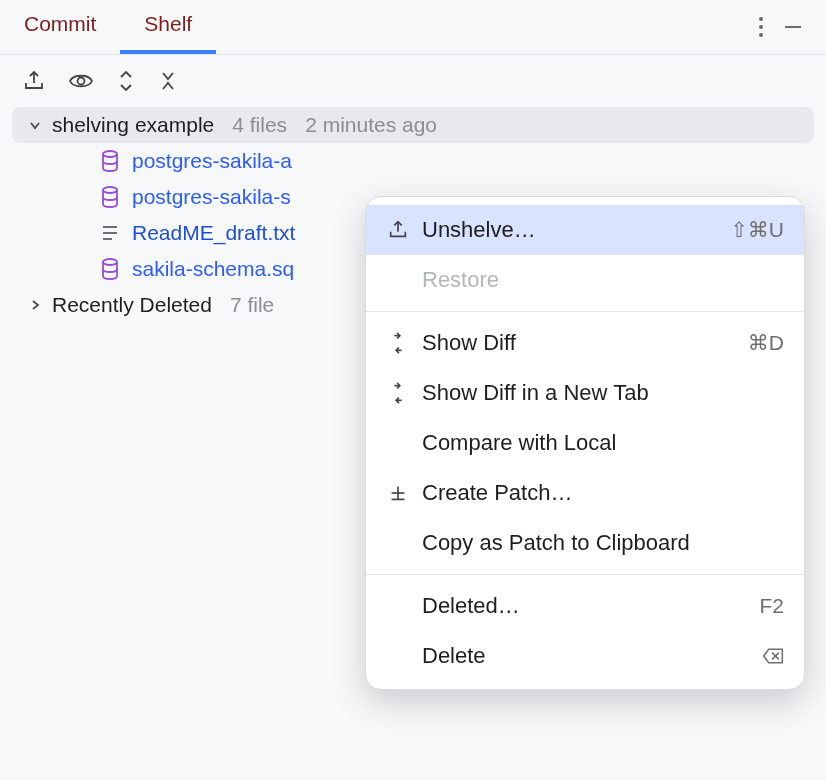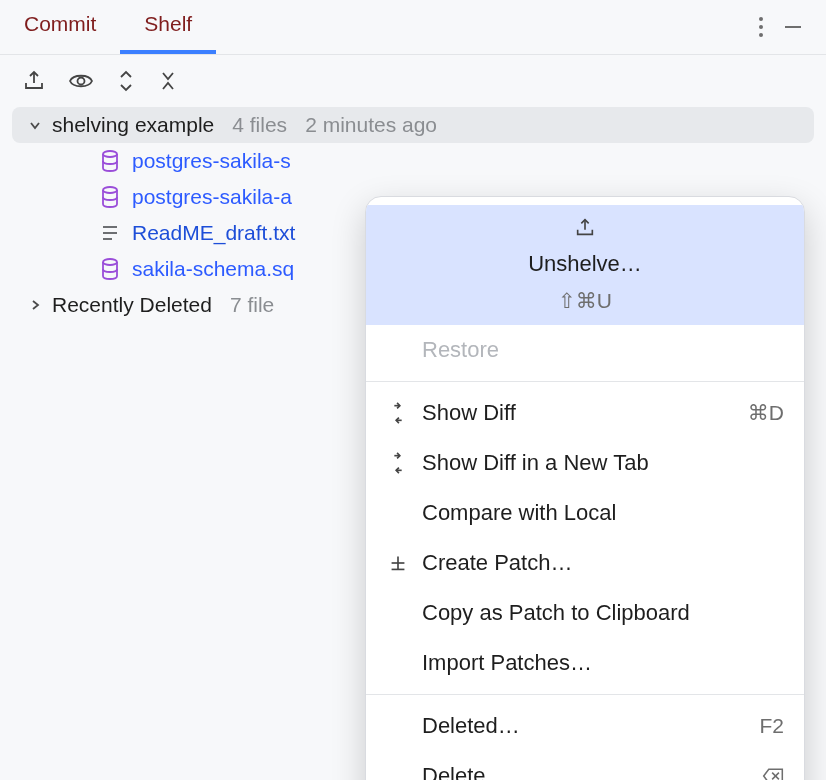--- a/index.html
+++ b/index.html
@@ -77,21 +77,21 @@
   overflow: hidden;
 }
 .menu-item {
   display: flex;
   align-items: center;
   padding: 12px 20px;
   gap: 12px;
   cursor: pointer;
   font-size: 22px;
 }
-.menu-item.highlight { background: #d9e3ff; flex-direction: column; }
+.menu-item.highlight { background: #d9e3ff; }
 .menu-item.disabled { color: #b3b6bb; cursor: default; }
 .mi-icon { width: 24px; display: inline-flex; justify-content: center; color: #444; }
 .menu-item.disabled .mi-icon { color: #b3b6bb; }
 .mi-label { flex: 1; }
 .mi-shortcut { color: #6e6e6e; font-size: 21px; }
 .menu-sep { height: 1px; background: #e3e5e8; margin: 6px 0; }
 
 svg { display: block; }
 </style>
 </head>
@@ -166,32 +166,32 @@
     </div>
 
     <div class="tree-row file-row">
       <span class="icon">
         <svg width="20" height="22" viewBox="0 0 20 22" fill="none" stroke="#9a4dd9" stroke-width="1.8">
             <ellipse cx="10" cy="4" rx="7" ry="3"></ellipse>
             <path d="M3 4 v14 c0 1.7 3.1 3 7 3 s7-1.3 7-3 V4"></path>
             <path d="M3 11 c0 1.7 3.1 3 7 3 s7-1.3 7-3"></path>
           </svg>
       </span>
-      <span class="fname-db">postgres-sakila-s</span>
+      <span class="fname-db">postgres-sakila-a</span>
     </div>
 
     <div class="tree-row file-row">
       <span class="icon">
         <svg width="20" height="22" viewBox="0 0 20 22" fill="none" stroke="#9a4dd9" stroke-width="1.8">
             <ellipse cx="10" cy="4" rx="7" ry="3"></ellipse>
             <path d="M3 4 v14 c0 1.7 3.1 3 7 3 s7-1.3 7-3 V4"></path>
             <path d="M3 11 c0 1.7 3.1 3 7 3 s7-1.3 7-3"></path>
           </svg>
       </span>
-      <span class="fname-db">postgres-sakila-a</span>
+      <span class="fname-db">postgres-sakila-s</span>
     </div>
 
     <div class="tree-row file-row">
       <span class="icon">
         <svg width="20" height="22" viewBox="0 0 20 22" fill="none" stroke="#5d5f63" stroke-width="1.8">
             <line x1="3" y1="5" x2="17" y2="5"></line>
             <line x1="3" y1="11" x2="17" y2="11"></line>
             <line x1="3" y1="17" x2="12" y2="17"></line>
           </svg>
       </span>
@@ -281,24 +281,20 @@
           </svg>
       </span>
       <span class="mi-label">Create Patch…</span>
     </div>
 
     <div class="menu-item">
       <span class="mi-icon"></span>
       <span class="mi-label">Copy as Patch to Clipboard</span>
     </div>
 
-    <div class="menu-item">
-      <span class="mi-icon"></span>
-      <span class="mi-label">Import Patches…</span>
-    </div>
 
     <div class="menu-sep"></div>
 
     <div class="menu-item">
       <span class="mi-icon"></span>
       <span class="mi-label">Deleted…</span>
       <span class="mi-shortcut">F2</span>
     </div>
 
     <div class="menu-item">

